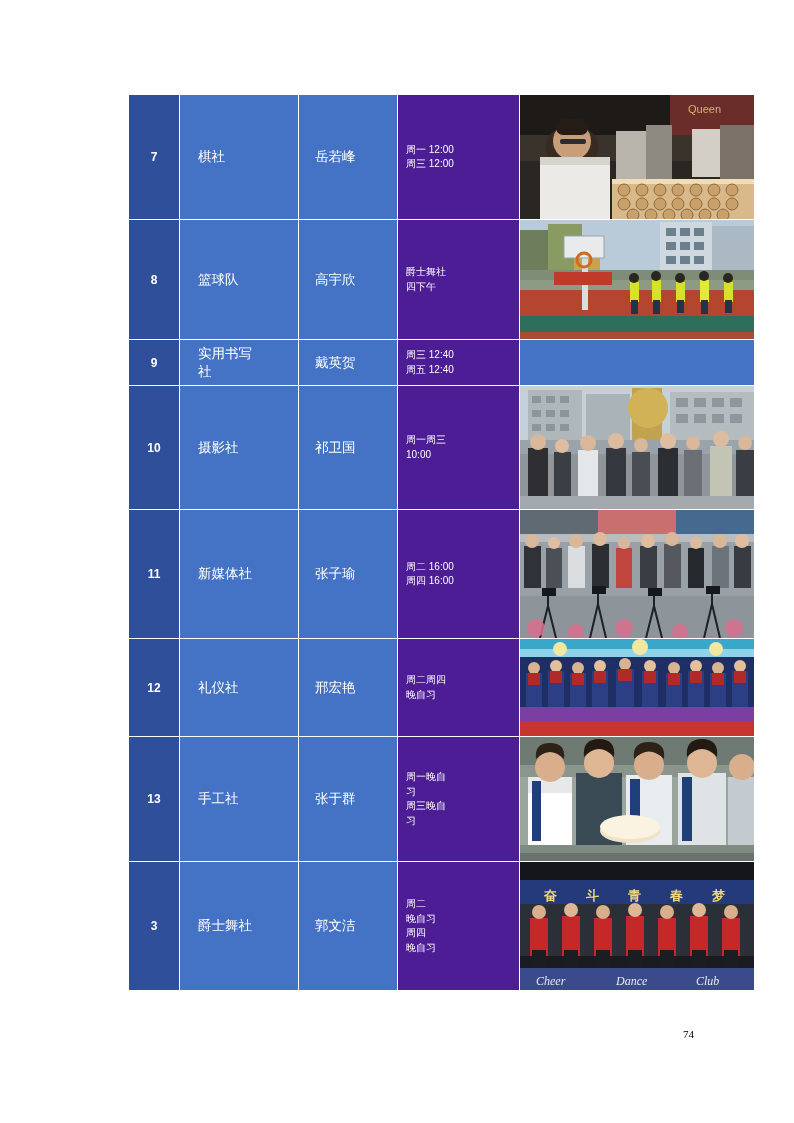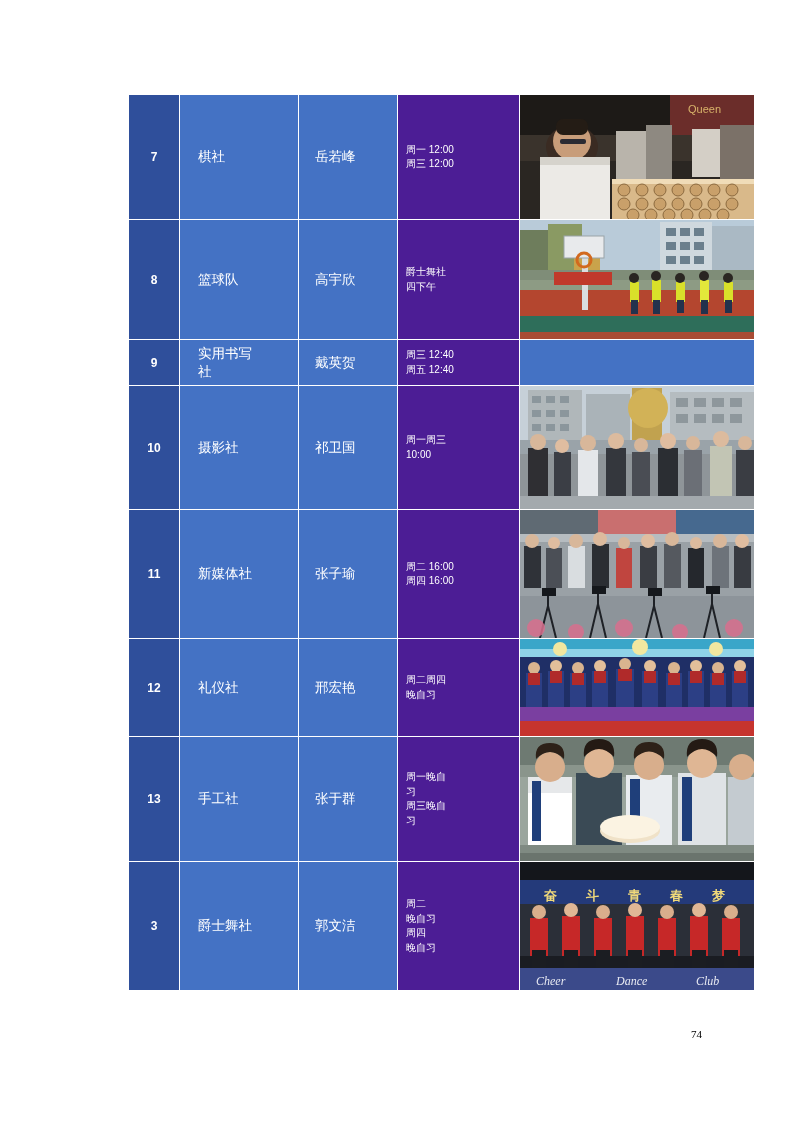--- a/index.html
+++ b/index.html
@@ -75,21 +75,21 @@
     height: 100%;
     display: block;
     position: relative;
     overflow: hidden;
     text-align: center;
   }
   .photo-inner svg { display: block; width: 100%; height: 100%; }
   .empty-photo { background: #4472c4; }
   .page-number {
     position: absolute;
-    right: 92px;
+    right: 100px;
     top: 1028px;
     font-size: 11px;
     color: #000000;
     font-family: "Liberation Serif", serif;
   }
   .nowrap-lines { white-space: pre-line; }
 </style>
 </head>
 <body>
 

